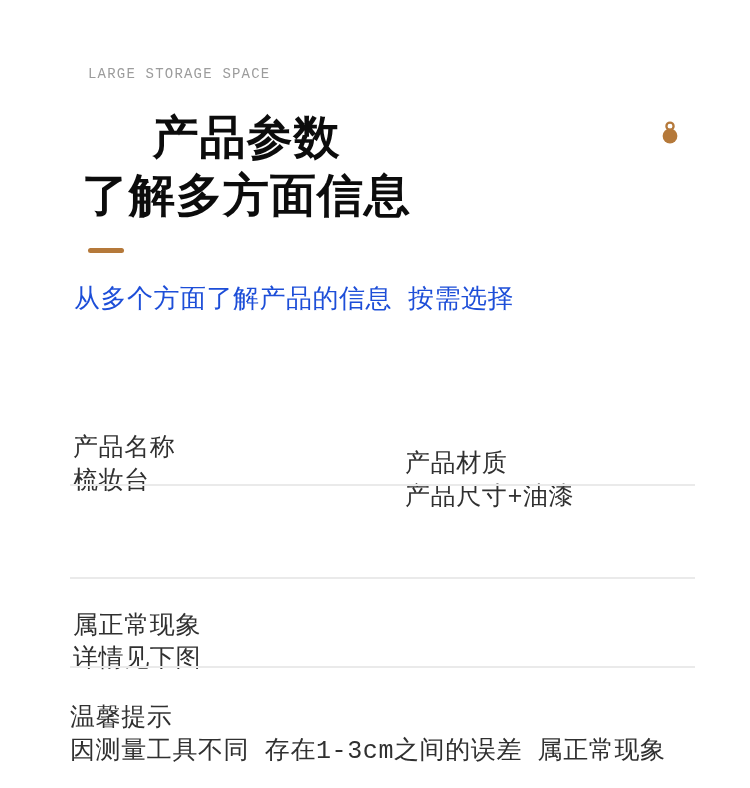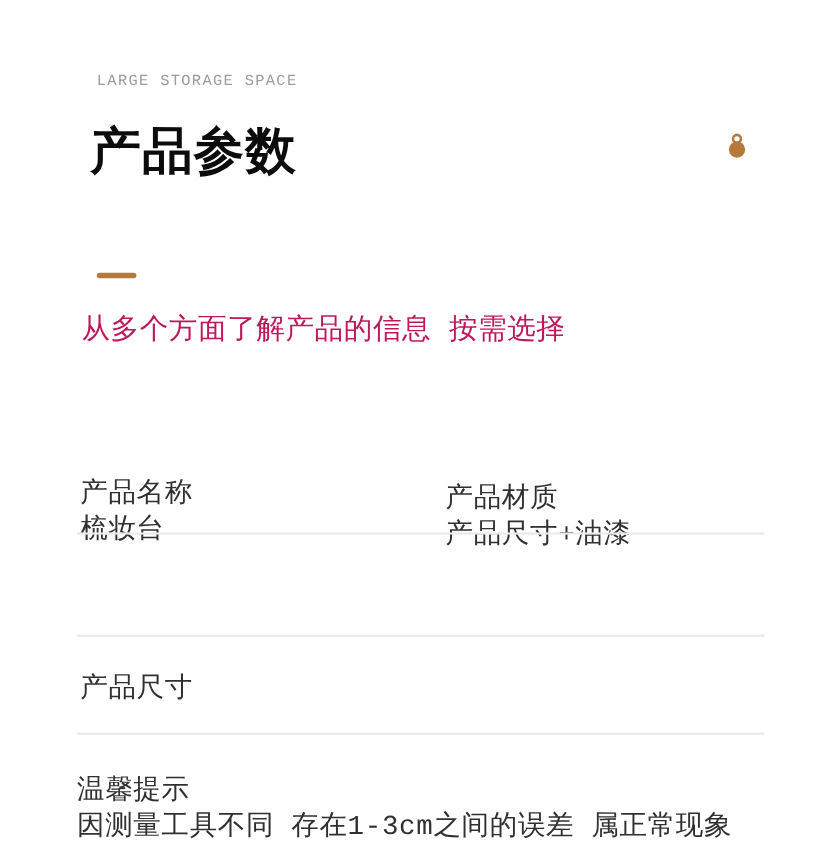--- a/index.html
+++ b/index.html
@@ -51,35 +51,35 @@
     height: 5px;
     border-radius: 2.5px;
     background: #b5793a;
   }
   .subtitle {
     position: absolute;
     left: 74px;
     top: 281px;
     font-size: 26px;
     letter-spacing: 0.5px;
-    color: #be185d;
+    color: #1d4ed8;
     font-weight: 400;
   }
   .spec-row {
     position: absolute;
     left: 73px;
     font-size: 25px;
     letter-spacing: 0.6px;
     color: #303030;
     white-space: nowrap;
   }
   .pair { display: inline-flex; flex-direction: column; }
   .pair .label { margin-right: 24px; }
   .row-1 { top: 430px; }
-  .row-1 .pair-right { position: absolute; left: 332px; top: 5px; justify-content: space-between; }
+  .row-1 .pair-right { position: absolute; left: 332px; top: 16px; justify-content: space-between; }
   .row-2 { top: 523px; }
   .row-3 { top: 608px; }
   .row-4 { top: 700px; left: 70px; }
   .row-4 .label { margin-right: 22px; }
   .divider {
     position: absolute;
     left: 70px;
     width: 625px;
     height: 2px;
     background: #eaeaea;
@@ -90,20 +90,21 @@
 </style>
 </head>
 <body>
 
 <div class="page">
 
   <div class="eyebrow">LARGE STORAGE SPACE</div>
 
   <h1 class="title">
     <span>产品参数</span>
+    <span>了解多方面信息</span>
   </h1>
 
   <span class="lock-icon">
     <svg width="16" height="23" viewBox="0 0 16 23" xmlns="http://www.w3.org/2000/svg">
       <circle cx="8" cy="5.2" r="3.6" fill="none" stroke="#b5793a" stroke-width="2.3"></circle>
       <circle cx="8" cy="15" r="7.4" fill="#b5793a"></circle>
     </svg>
   </span>
 
   <div class="accent-rule"></div>
@@ -121,21 +122,22 @@
     </span>
   </div>
 
   <div class="divider divider-1"></div>
 
 
   <div class="divider divider-2"></div>
 
   <div class="spec-row row-3">
     <span class="pair">
-      <span class="label">产品尺寸</span>
+      <span class="label">属正常现象</span>
+      <span class="value">详情见下图</span>
     </span>
   </div>
 
   <div class="divider divider-3"></div>
 
   <div class="spec-row row-4">
     <span class="pair">
       <span class="label">温馨提示</span>
       <span class="value">因测量工具不同 存在1-3cm之间的误差 属正常现象</span>
     </span>

